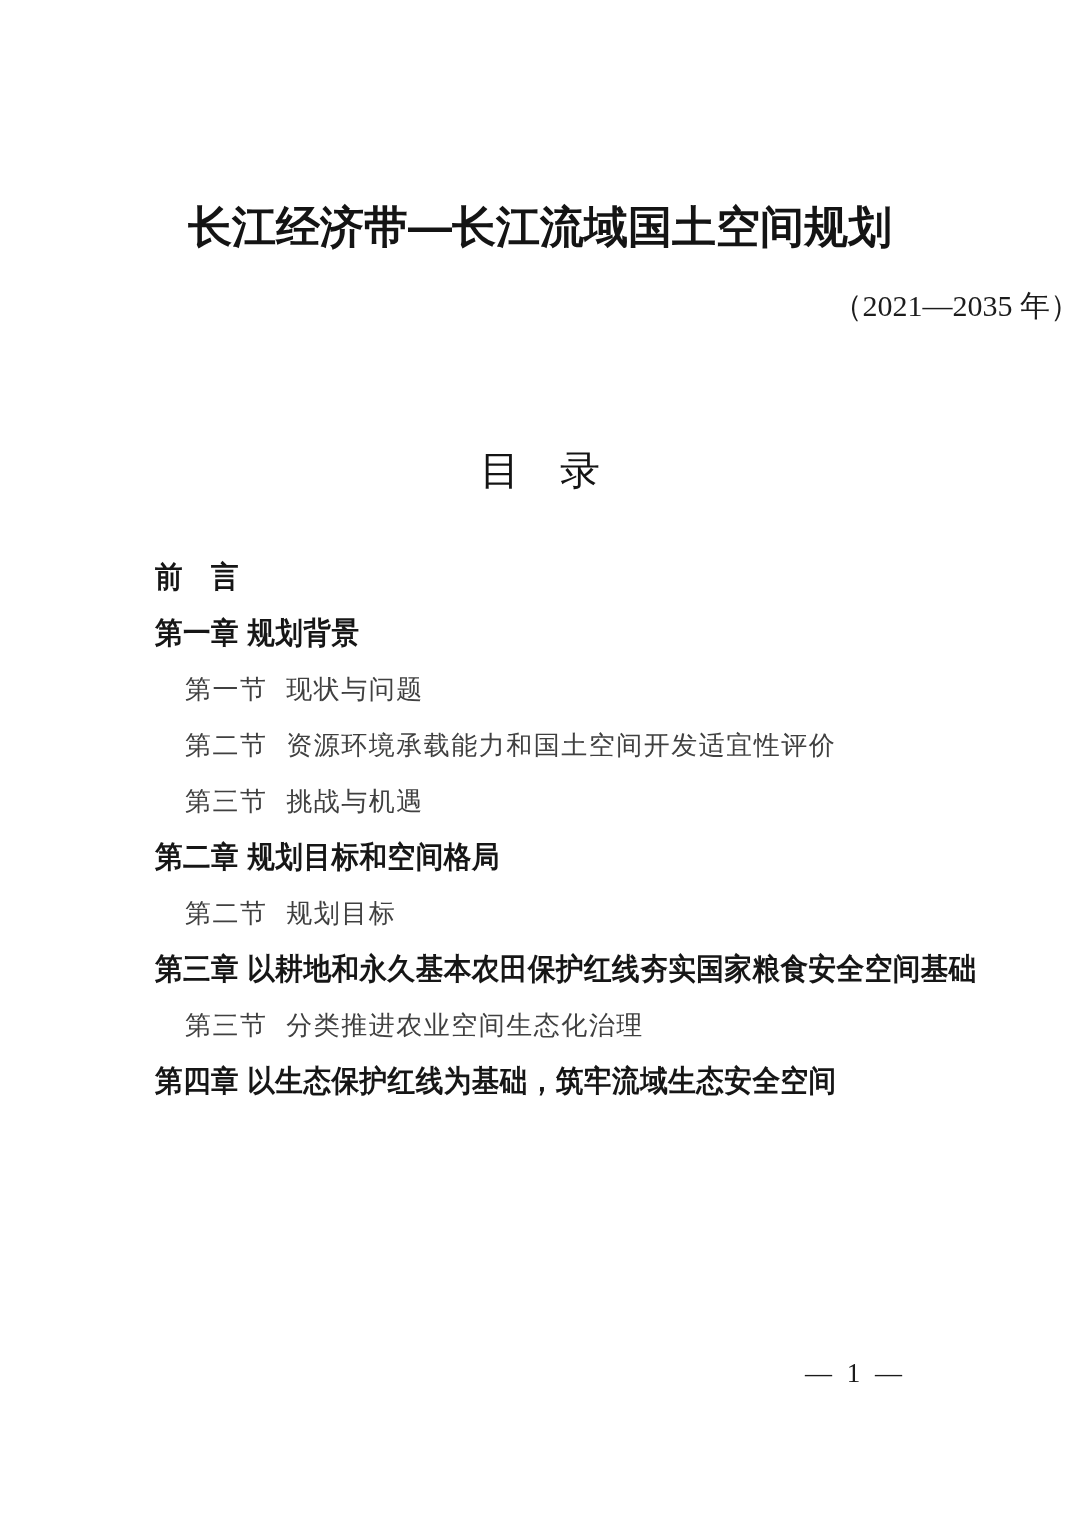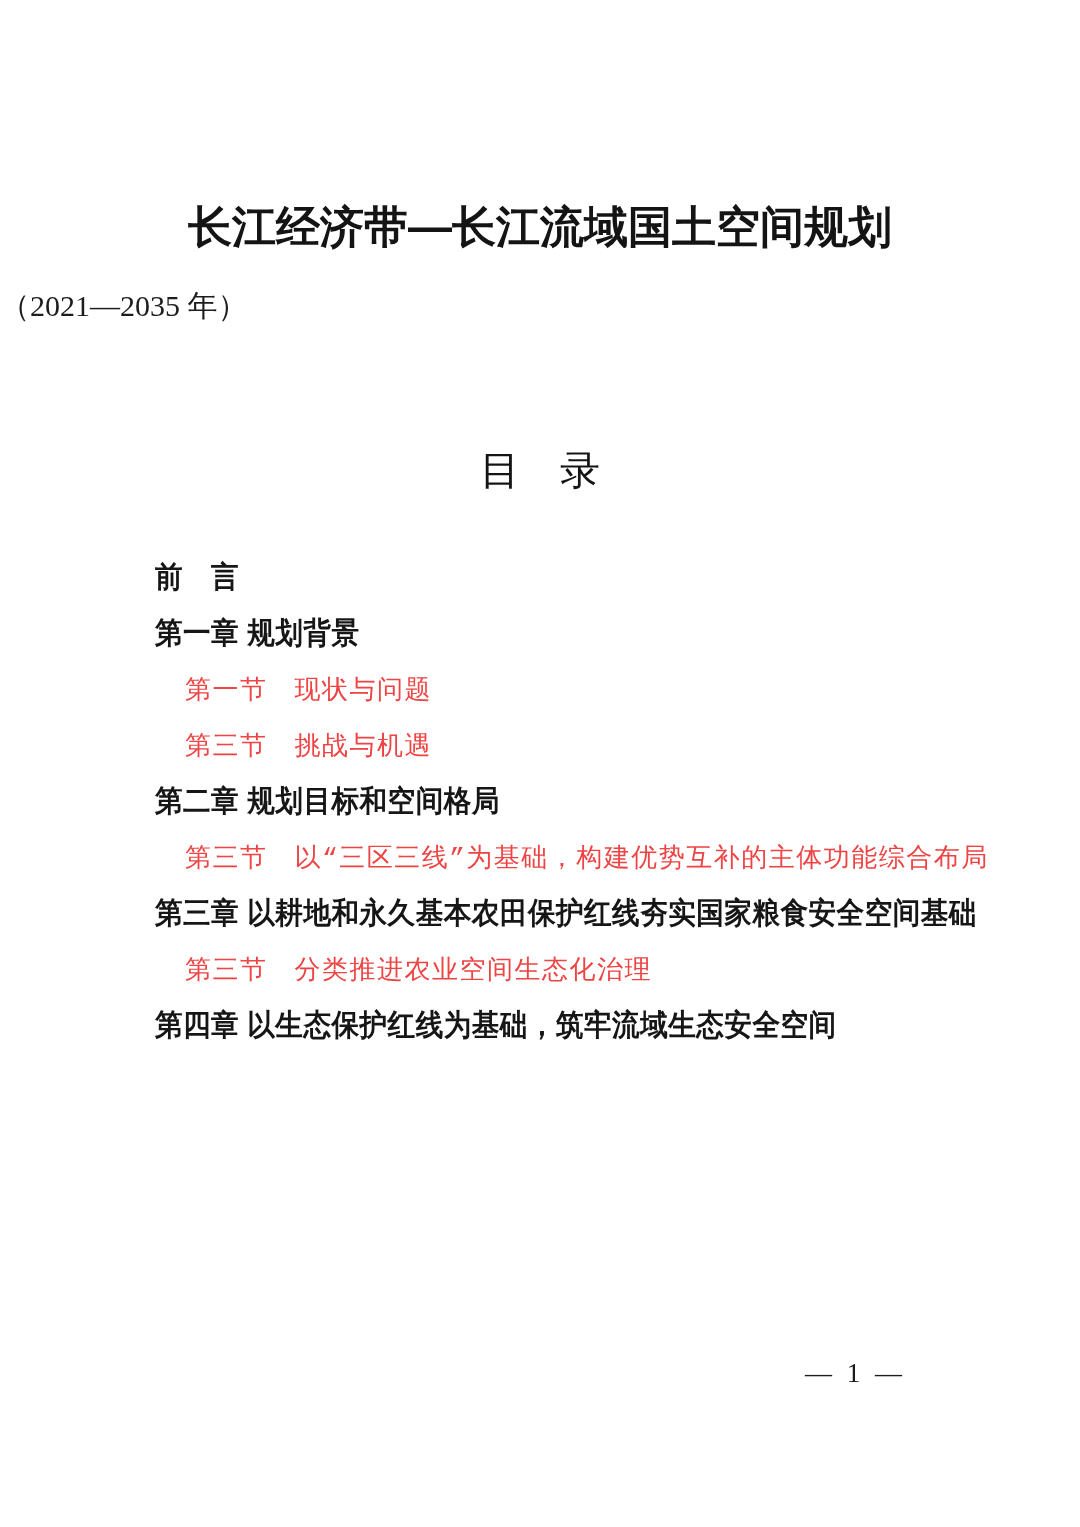--- a/index.html
+++ b/index.html
@@ -29,21 +29,21 @@
     line-height: 1.1;
     color: #141414;
     letter-spacing: 0px;
     white-space: pre;
   }
   .doc-subtitle {
     position: absolute;
     top: 288px;
     left: 0;
     width: 100%;
-    text-align: left;
+    text-align: right;
     font-family: "Liberation Serif", "DejaVu Serif", serif;
     font-size: 30px;
     line-height: 1.2;
     color: #1c1c1c;
     white-space: pre;
   }
   .toc-heading {
     position: absolute;
     top: 447px;
     left: 0;
@@ -71,23 +71,23 @@
   .toc > div.chapter {
     font-family: "Liberation Sans", "DejaVu Sans", sans-serif;
     font-weight: 700;
     font-size: 30px;
     color: #161616;
     transform: scaleX(0.92);
     transform-origin: 0 50%;
     letter-spacing: 0.5px;
   }
   .toc > div.section {
-    font-family: Liberation Mono, monospace;
+    font-family: Liberation Sans, sans-serif;
     font-size: 26px;
-    color: #ef4444;
+    color: #404040;
     padding-left: 30px;
     word-spacing: 10px;
     letter-spacing: 1.5px;
   }
   .page-number {
     position: absolute;
     top: 1358px;
     right: 178px;
     font-family: "Liberation Serif", "DejaVu Serif", serif;
     font-size: 27px;
@@ -104,23 +104,24 @@
   <div class="doc-title">长江经济带—长江流域国土空间规划</div>
 
   <div class="doc-subtitle">（2021—2035 年）</div>
 
   <div class="toc-heading">目　录</div>
 
   <div class="toc">
     <div class="chapter">前　言</div>
     <div class="chapter">第一章 规划背景</div>
     <div class="section">第一节 现状与问题</div>
+    <div class="section">第二节 资源环境承载能力和国土空间开发适宜性评价</div>
     <div class="section">第三节 挑战与机遇</div>
     <div class="chapter">第二章 规划目标和空间格局</div>
-    <div class="section">第三节 以“三区三线”为基础，构建优势互补的主体功能综合布局</div>
+    <div class="section">第二节 规划目标</div>
     <div class="chapter">第三章 以耕地和永久基本农田保护红线夯实国家粮食安全空间基础</div>
     <div class="section">第三节 分类推进农业空间生态化治理</div>
     <div class="chapter">第四章 以生态保护红线为基础，筑牢流域生态安全空间</div>
   </div>
 
   <div class="page-number">— 1 —</div>
 
 </div>
 
 </body></html>

